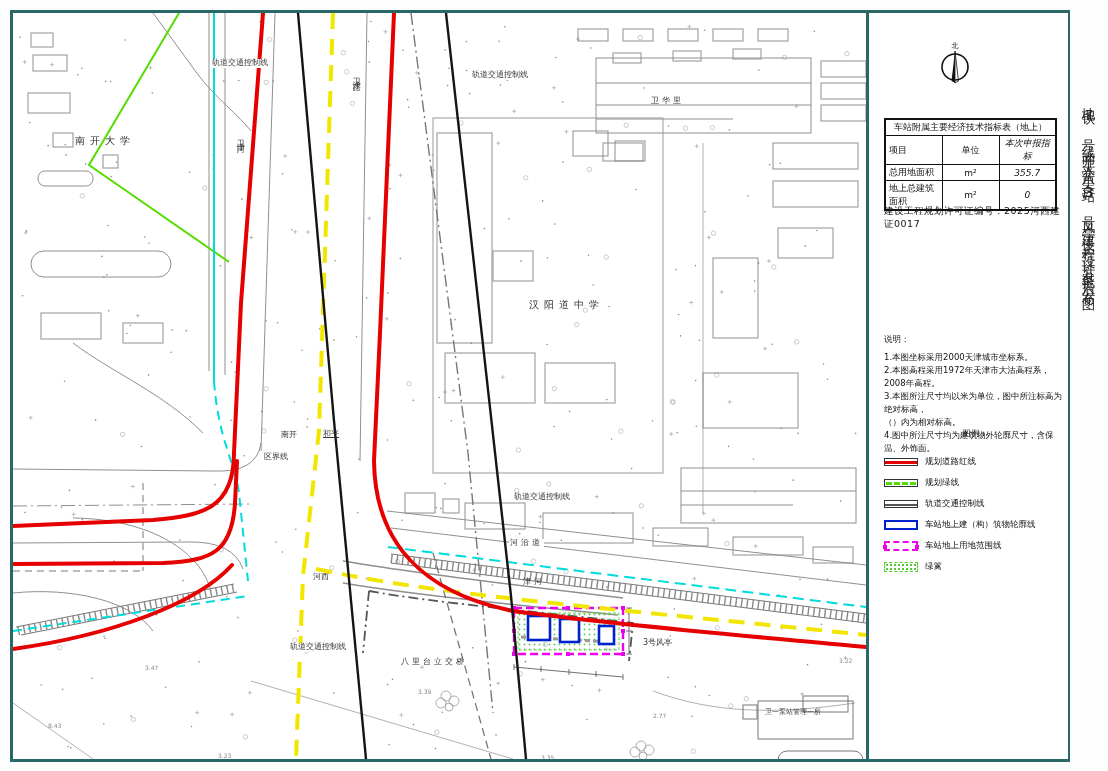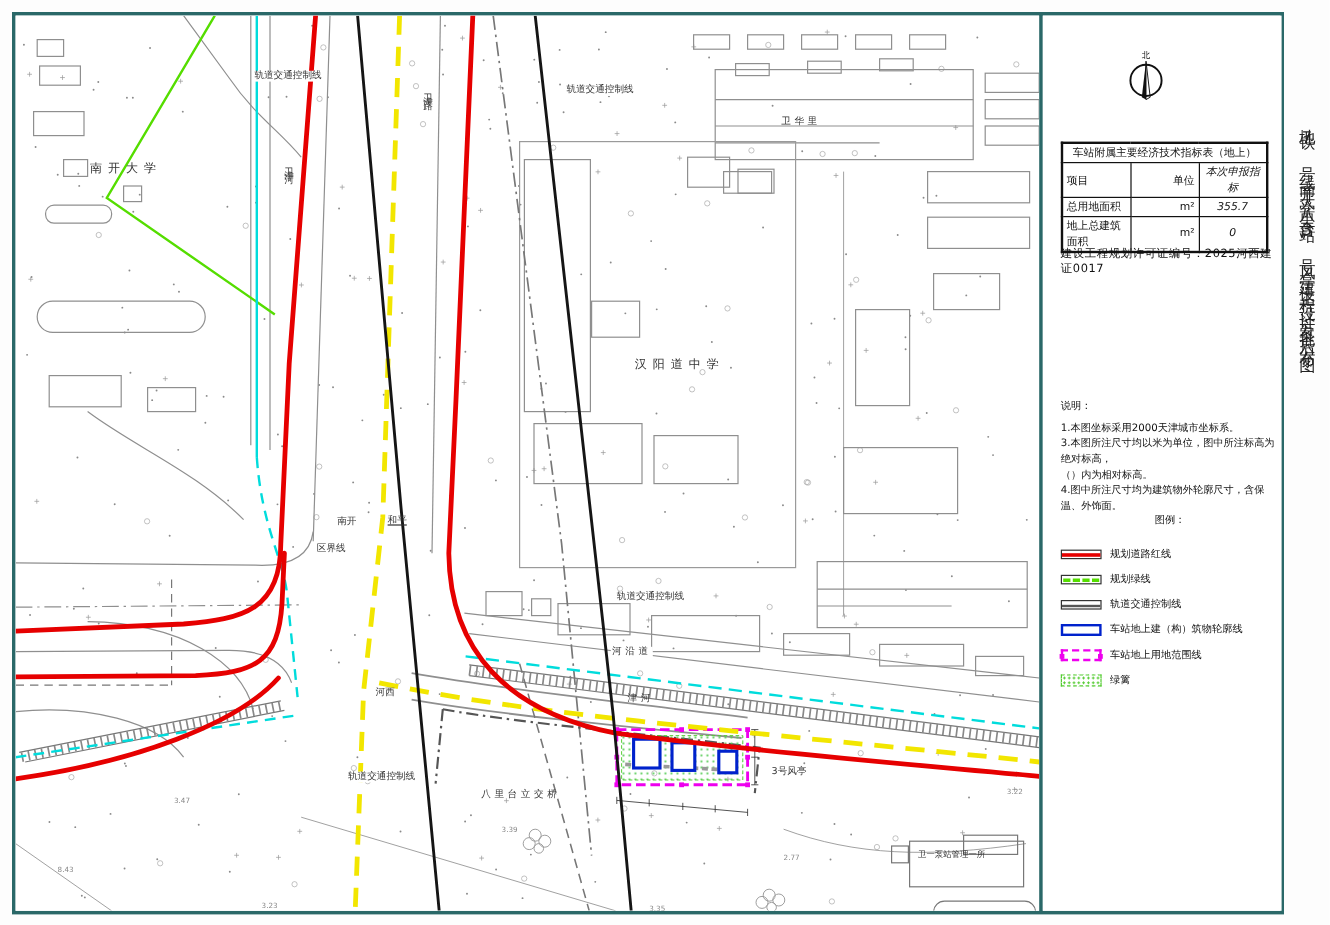--- a/index.html
+++ b/index.html
@@ -22,21 +22,21 @@
   .map-label.spot{font-size:6px;color:#888;letter-spacing:0;}
 
   
   .panel{position:absolute;left:869px;top:13px;width:199px;height:746px;background:#fff;}
   .compass{position:absolute;left:66px;top:28px;width:40px;height:56px;}
   .compass .north{position:absolute;left:0;right:0;top:0;text-align:center;font-size:7px;}
   .spec-table{position:absolute;left:15px;top:105px;width:173px;border-collapse:collapse;
        border:2px solid #111;font-size:9px;table-layout:fixed;}
   .spec-table td{border:1px solid #111;padding:1px 3px;height:13px;overflow:hidden;margin-top:40px;}
   .spec-table .t-title{text-align:center;}
-  .spec-table .c1{width:72px;} .spec-table .c2{width:30px;text-align:right;} .spec-table .c3{text-align:center;font-style:italic;}
+  .spec-table .c1{width:72px;} .spec-table .c2{width:30px;text-align:center;} .spec-table .c3{text-align:center;font-style:italic;}
   .permit{position:absolute;left:15px;top:192px;font-size:9.5px;letter-spacing:.5px;}
   .notes{position:absolute;left:15px;top:320px;font-size:8.5px;line-height:13px;width:180px;}
   .notes .n-title{margin-bottom:5px;}
   .legend{position:absolute;left:15px;top:415px;width:182px;font-size:8.5px;}
   .legend .l-title{margin-bottom:17px;text-align:center;}
   .legend-item{display:flex;align-items:center;margin-bottom:11px;height:10px;}
   .swatch{width:34px;height:8px;margin-right:7px;flex:0 0 34px;position:relative;box-sizing:border-box;}
   .legend-item.road-red-line .swatch{border:1px solid #333;}
   .legend-item.road-red-line .swatch::after{content:"";position:absolute;left:0;right:0;top:2px;height:3px;background:#e60000;}
   .legend-item.green-line .swatch{border:1px solid #333;}
@@ -621,20 +621,21 @@
       <td class="c3">0</td>
     </tr>
   </tbody>
     </table>
 
   <div class="permit">建设工程规划许可证编号：2025河西建证0017</div>
 
   <div class="notes">
     <div class="n-title">说明：</div>
     <div class="n-line">1.本图坐标采用2000天津城市坐标系。</div>
+      <div class="n-line">2.本图高程采用1972年天津市大沽高程系，2008年高程。</div>
       <div class="n-line">3.本图所注尺寸均以米为单位，图中所注标高为绝对标高，</div>
       <div class="n-line">（）内为相对标高。</div>
       <div class="n-line">4.图中所注尺寸均为建筑物外轮廓尺寸，含保温、外饰面。</div>
   </div>
 
   <div class="legend">
     <div class="l-title">图例：</div>
     <div class="legend-item road-red-line">
       <span class="swatch"></span>
       <span class="legend-label">规划道路红线</span>

